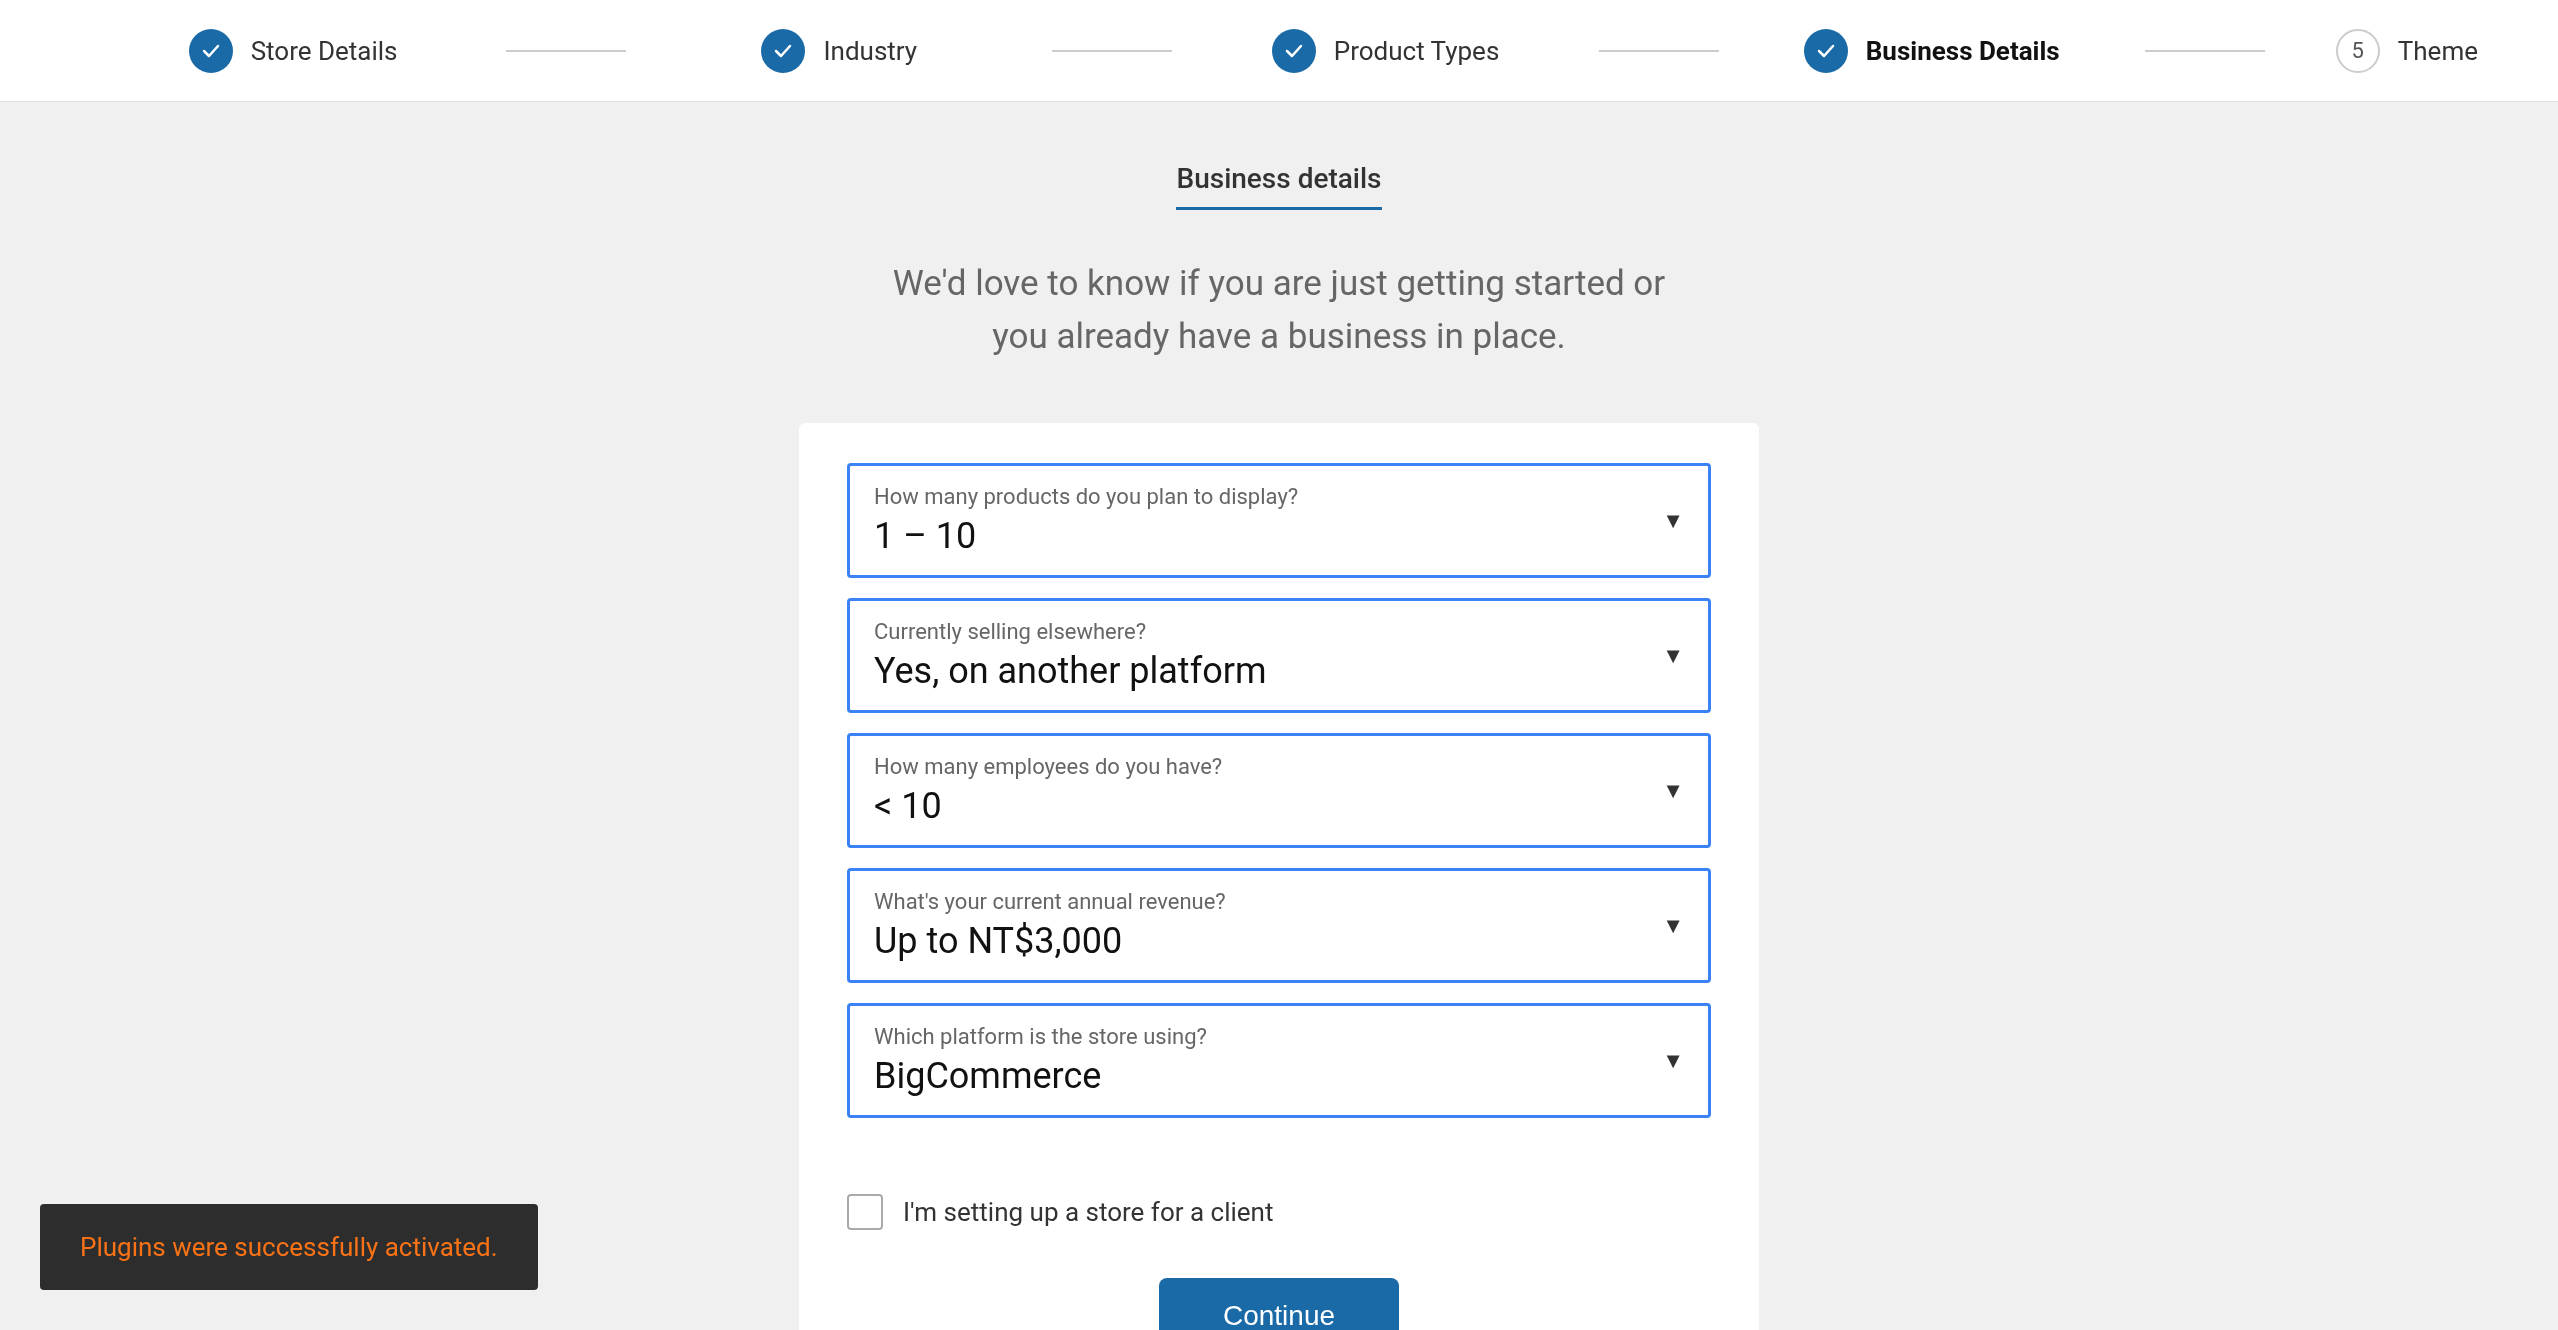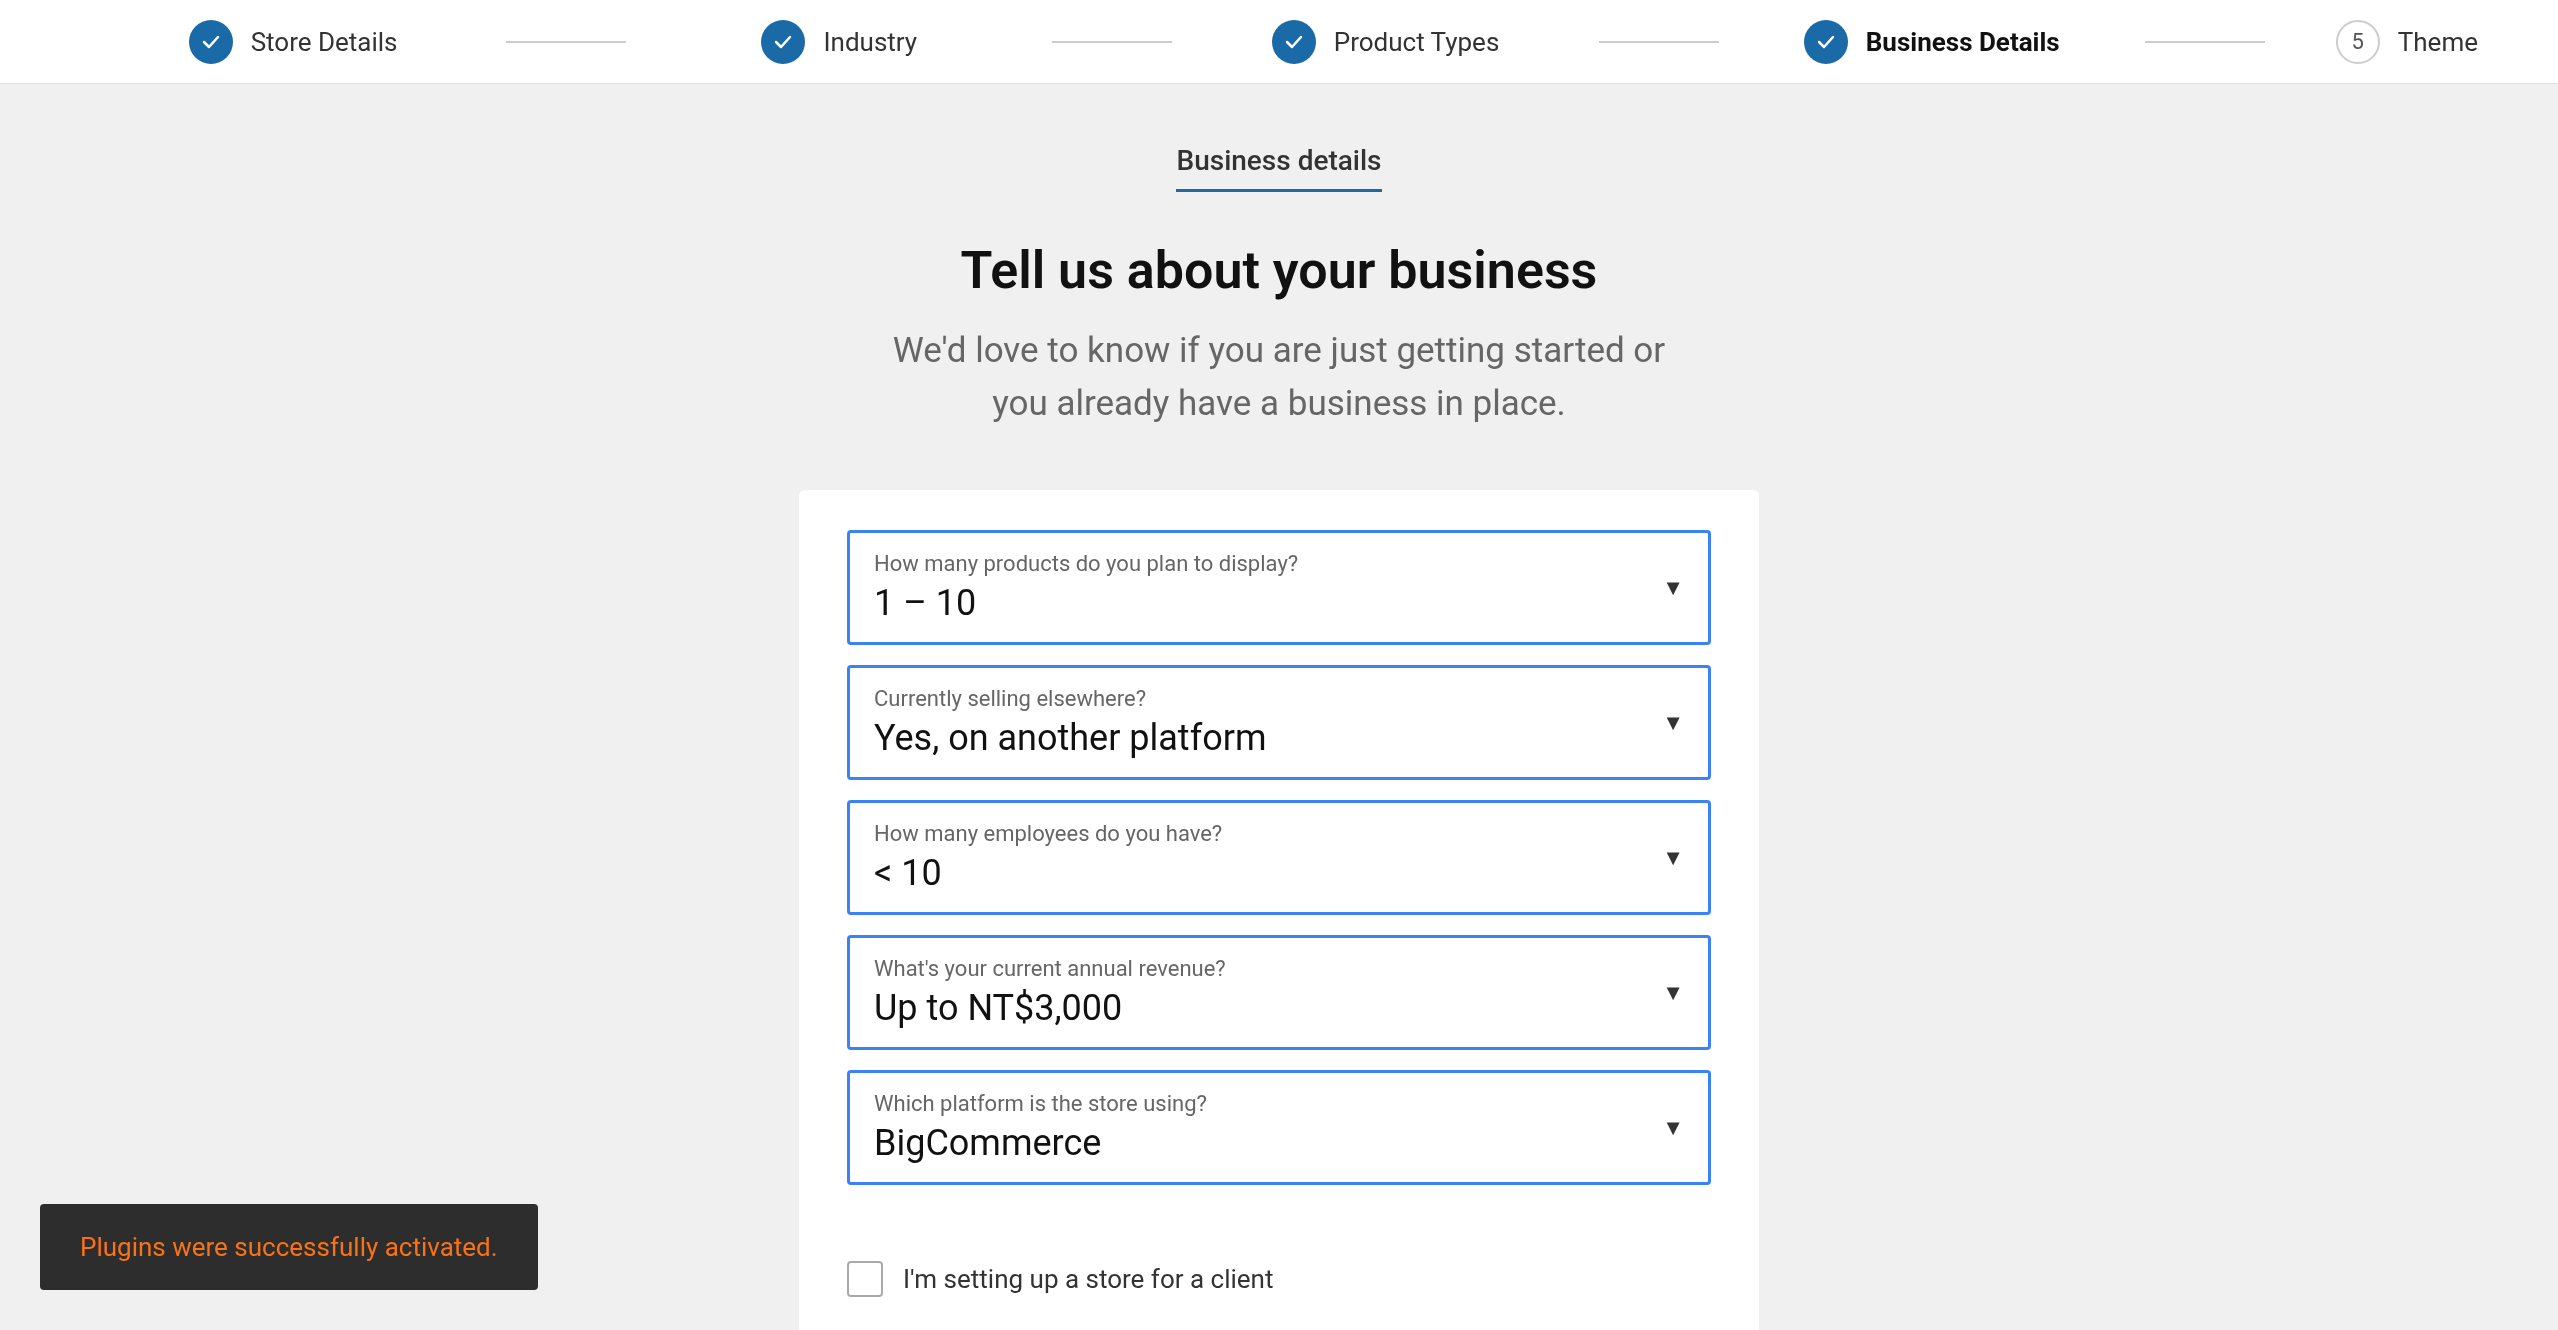--- a/index.html
+++ b/index.html
@@ -17,21 +17,21 @@
       font-size: 28px;
     }
 
     
     .stepper-bar {
       background: #fff;
       display: flex;
       align-items: center;
       justify-content: center;
       padding: 0 80px;
-      height: 84px;
+      height: 102px;
       border-bottom: 1px solid #e0e0e0;
       gap: 0;
     }
 
     .stepper-item {
       display: flex;
       align-items: center;
       gap: 18px;
       flex: 1;
       justify-content: center;
@@ -283,21 +283,20 @@
   </div>
 
 </div>
 
 <div class="main-content">
 
   <div class="tab-title-bar">
     <span class="tab-title">Business details</span>
   </div>
 
-  <h1 class="page-heading">Tell us about your business</h1>
   <p class="page-subheading">We'd love to know if you are just getting started or you already have a business in place.</p>
 
   <div class="form-card">
 
     <div class="dropdown-field">
       <span class="dropdown-label">How many products do you plan to display?</span>
       <span class="dropdown-value">1 – 10</span>
       <span class="dropdown-arrow">▼</span>
     </div>
 

